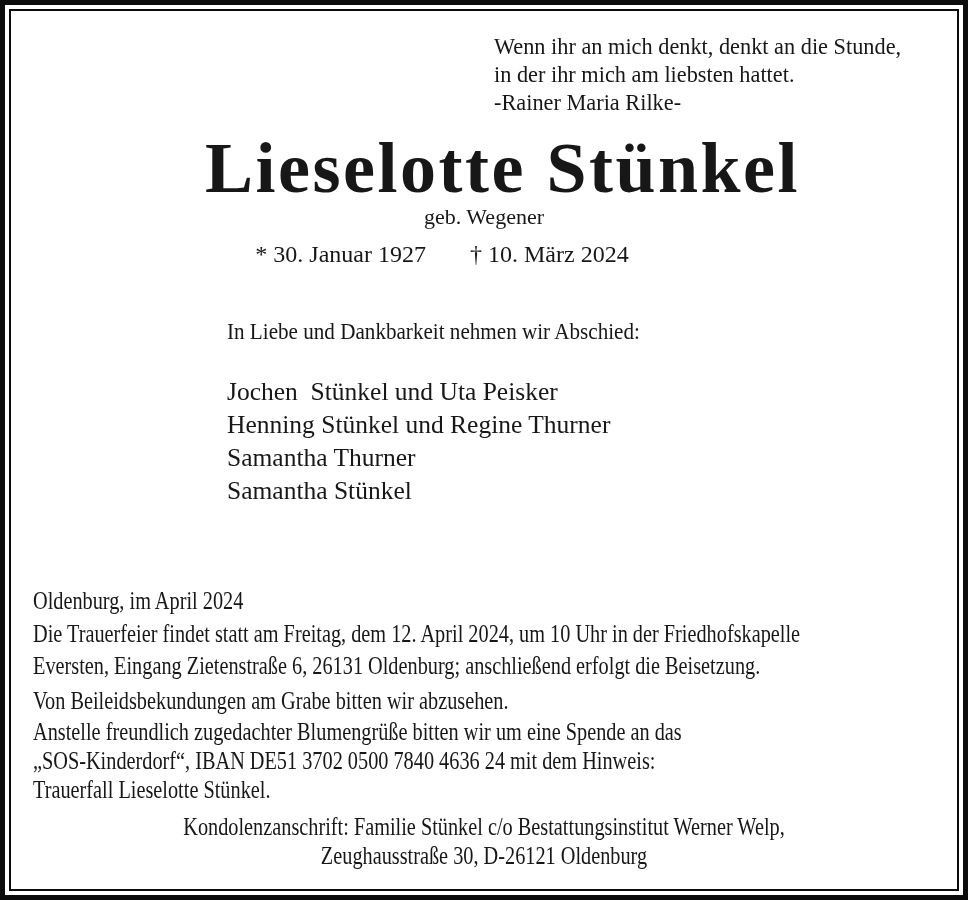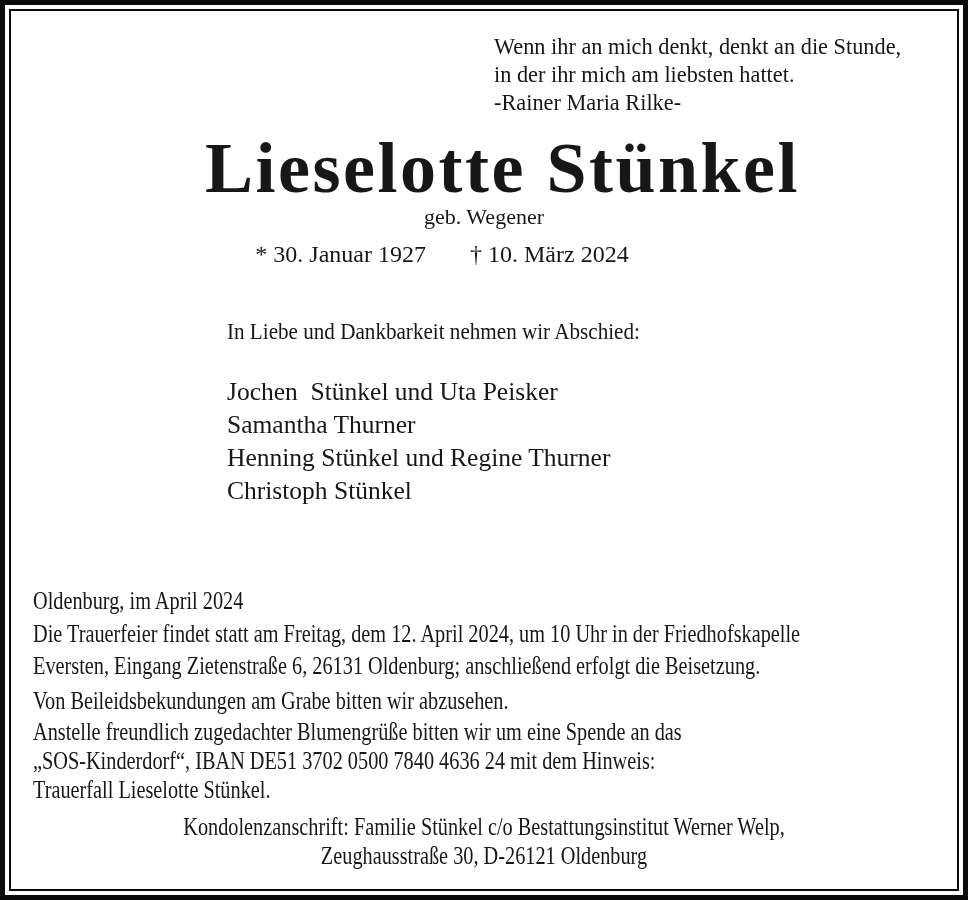--- a/index.html
+++ b/index.html
@@ -135,23 +135,23 @@
 
 <div class="abs title">Lieselotte Stünkel</div>
 <div class="abs maiden">geb. Wegener</div>
 <div class="abs dates">
   <span>* 30. Januar 1927</span><span class="date-gap"></span><span>† 10. März 2024</span>
 </div>
 
 <div class="abs farewell-intro">In Liebe und Dankbarkeit nehmen wir Abschied:</div>
 <div class="abs mourners">
   <div class="mourner-line">Jochen  Stünkel und Uta Peisker</div>
+  <div class="mourner-line">Henning Stünkel und Regine Thurner</div>
   <div class="mourner-line">Samantha Thurner</div>
-  <div class="mourner-line">Henning Stünkel und Regine Thurner</div>
-  <div class="mourner-line">Christoph Stünkel</div>
+  <div class="mourner-line">Samantha Stünkel</div>
 </div>
 
 <div class="abs body-line y-dateline">Oldenburg, im April 2024</div>
 
 <div class="abs body-line y-service1">Die Trauerfeier findet statt am Freitag, dem 12. April 2024, um 10 Uhr in der Friedhofskapelle</div>
 <div class="abs body-line y-service2">Eversten, Eingang Zietenstraße 6, 26131 Oldenburg; anschließend erfolgt die Beisetzung.</div>
 
 <div class="abs body-line y-condnote">Von Beileidsbekundungen am Grabe bitten wir abzusehen.</div>
 
 <div class="abs body-line y-don1">Anstelle freundlich zugedachter Blumengrüße bitten wir um eine Spende an das</div>

